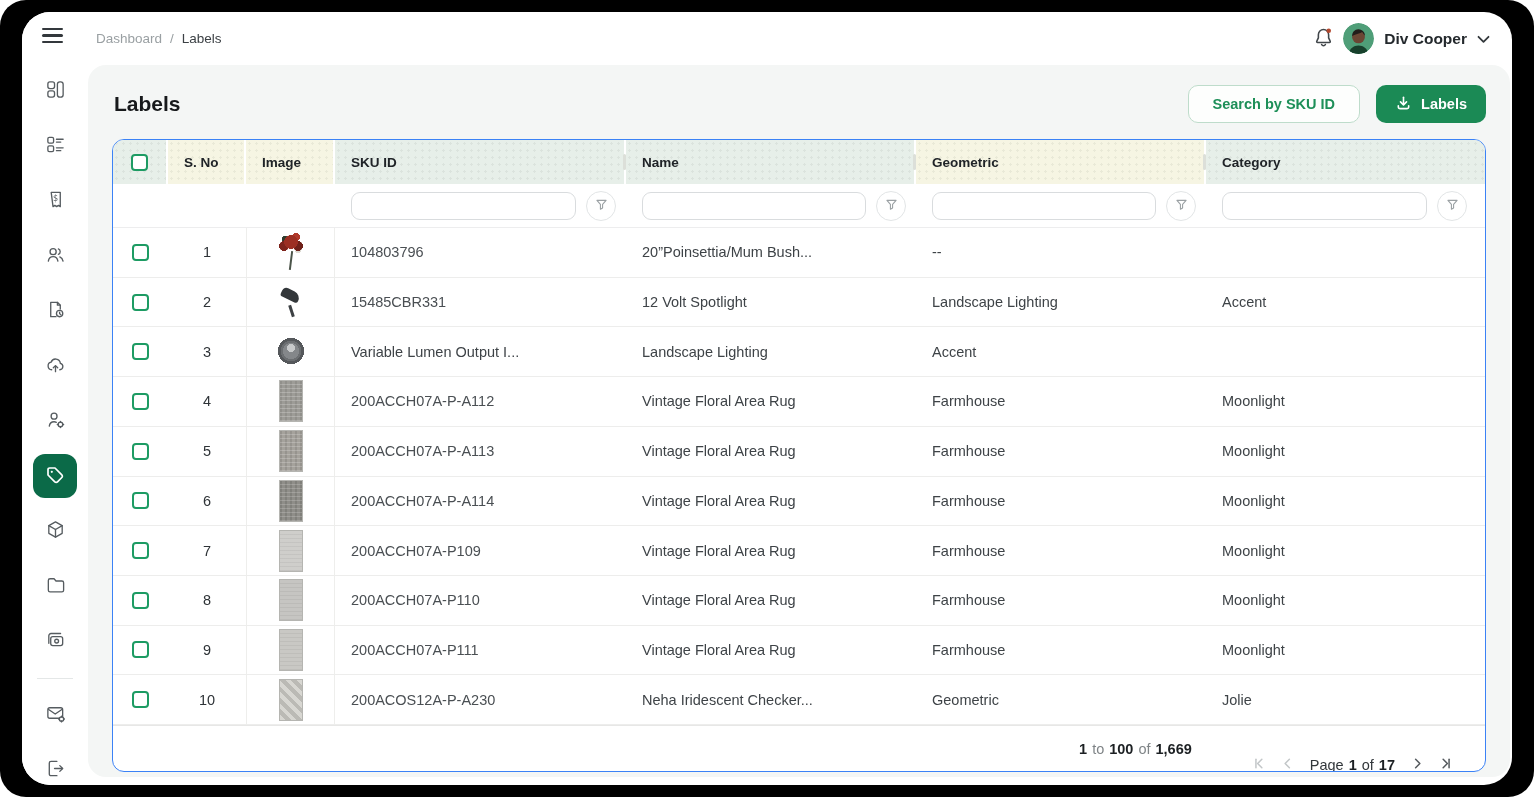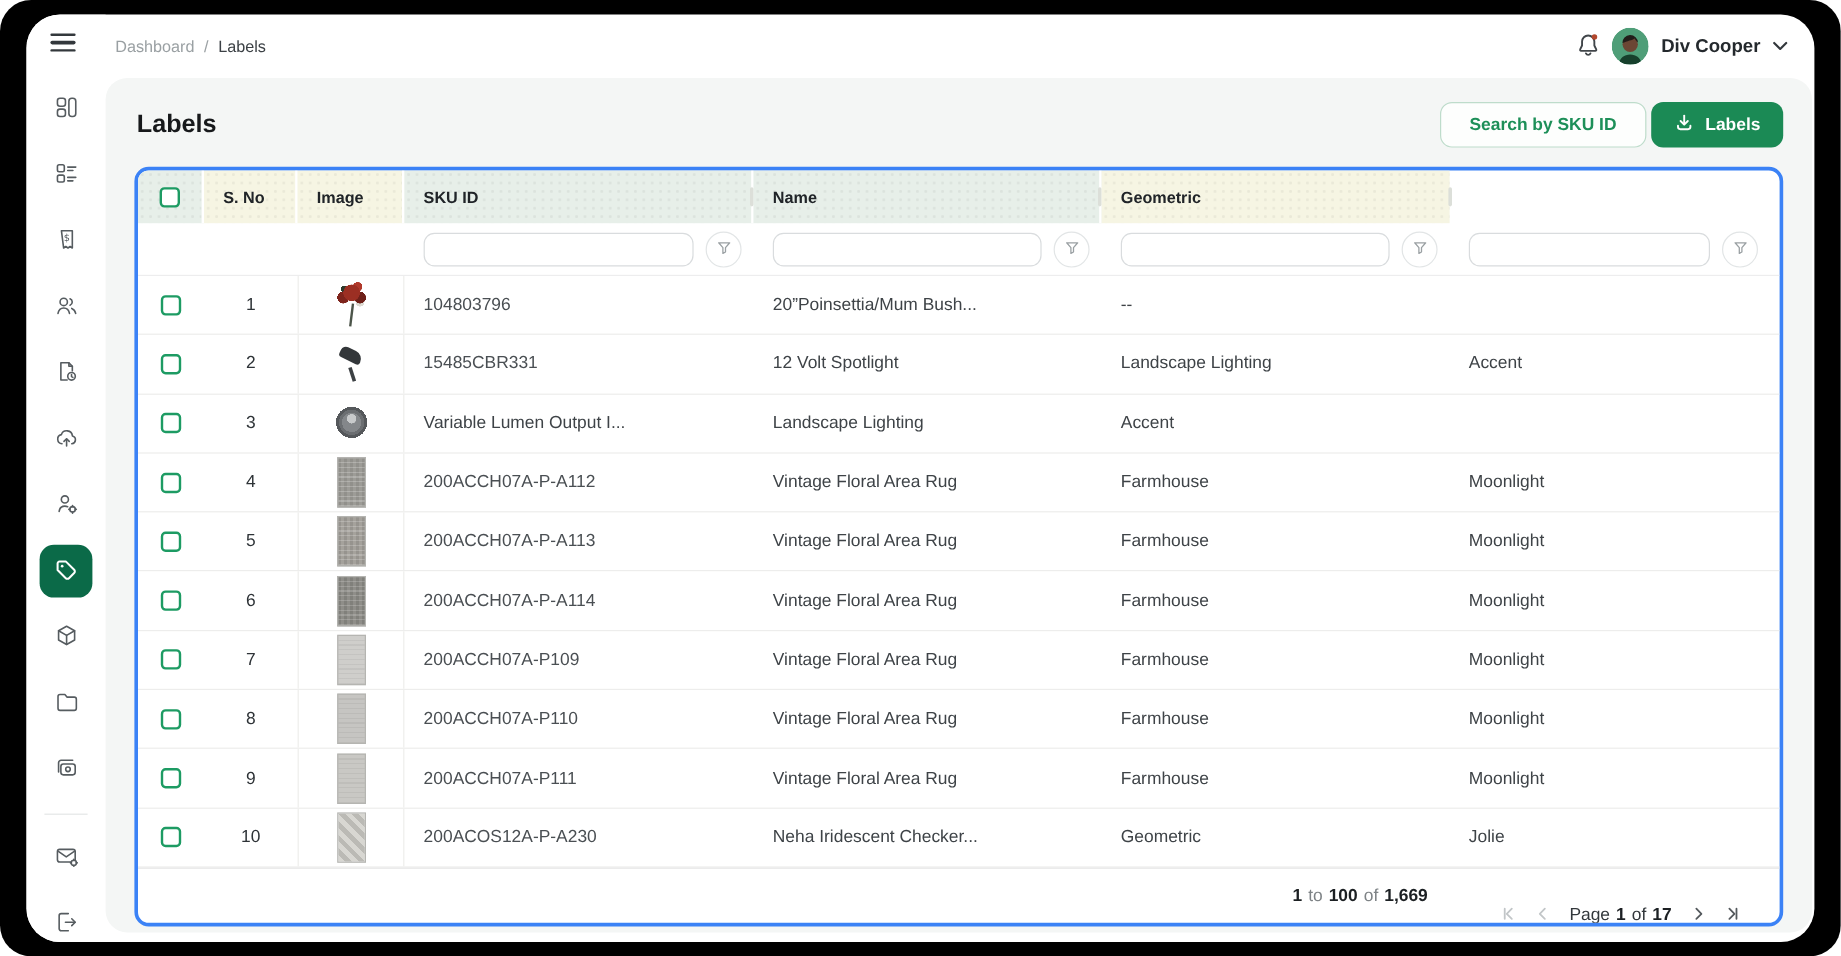--- a/index.html
+++ b/index.html
@@ -26,26 +26,26 @@
   .breadcrumb .current { color:#3c4145; }
   .topbar-right { margin-left:auto; display:flex; align-items:center; gap:8px; }
   .bell-btn { border:none; background:none; cursor:pointer; position:relative; display:flex; }
   .user { display:flex; align-items:center; gap:10px; cursor:pointer; }
   .avatar { width:31px; height:31px; border-radius:50%; overflow:hidden; flex:none; }
   .user-name { font-size:15.5px; font-weight:600; color:#24292d; }
 
   .panel { flex:1; background:#f4f6f5; border-radius:18px; margin:0 2px 8px 0; padding:14px 24px 5px; display:flex; flex-direction:column; min-height:0; }
   .page-head { display:flex; align-items:center; margin:6px 0 16px; }
   .page-title { font-size:21px; font-weight:700; color:#17191b; margin-left:2px; }
-  .head-actions { margin-left:auto; display:flex; gap:4px; }
+  .head-actions { margin-left:auto; display:flex; gap:16px; }
   .btn-outline { height:38px; padding:0 24px; border-radius:10px; border:1px solid #bedccb; background:#fdfefd; color:#1d8f58; font-weight:700; font-size:14.5px; cursor:pointer; font-family:inherit; }
   .btn-primary { height:38px; padding:0 19px; border-radius:10px; border:none; background:#1b8a55; color:#fff; font-weight:600; font-size:14.5px; display:flex; align-items:center; gap:9px; cursor:pointer; font-family:inherit; }
 
   
-  .card { flex:1; background:#fff; border:3px solid #3b82f6; border-radius:12px; display:flex; flex-direction:column; overflow:hidden; min-height:0; }
+  .card { flex:1; background:#fff; border:1px solid #3b82f6; border-radius:12px; display:flex; flex-direction:column; overflow:hidden; min-height:0; }
   .t-row { display:grid; grid-template-columns:55px 78px 89px 291px 290px 290px 1fr; }
   .h-row { height:44px; flex:none; }
   .h-cell { display:flex; align-items:center; padding-left:16px; font-size:13.5px; font-weight:700; color:#202428; position:relative; border-right:2px solid #fff;
             background-image:radial-gradient(rgba(0,0,0,.05) 1px, transparent 1.3px); background-size:7px 7px; }
   .h-cell:last-child { border-right:none; }
   .h-green { background-color:#e7efe9; }
   .h-yellow { background-color:#f6f5e3; }
   .h-cell.sep::after { content:''; position:absolute; right:-2px; top:14px; height:16px; width:3px; background:#dcdfd9; border-radius:2px; }
   .h-check { justify-content:center; padding-left:0; }
 
@@ -271,20 +271,21 @@
 
           <div class="t-row h-row">
             <div class="h-cell h-green h-check">
               <span class="checkbox"></span>
             </div>
             <div class="h-cell h-yellow">S. No</div>
             <div class="h-cell h-yellow">Image</div>
             <div class="h-cell h-green sep">SKU ID</div>
             <div class="h-cell h-green sep">Name</div>
             <div class="h-cell h-yellow sep">Geometric</div>
+            <div class="h-cell h-green">Category</div>
           </div>
 
           <div class="t-row f-row">
             <div class="f-cell"></div>
             <div class="f-cell"></div>
             <div class="f-cell"></div>
             <div class="f-cell">
               <input class="filter-input" type="text" style="">
               <button class="filter-btn">
                   <span><svg width="15" height="15" viewBox="0 0 18 18" fill="none" stroke="#9aa0a3" stroke-width="1.3" stroke-linejoin="round">

